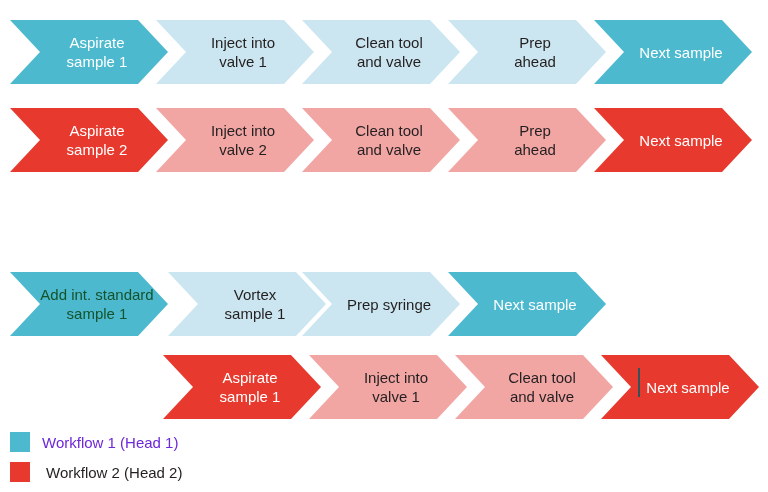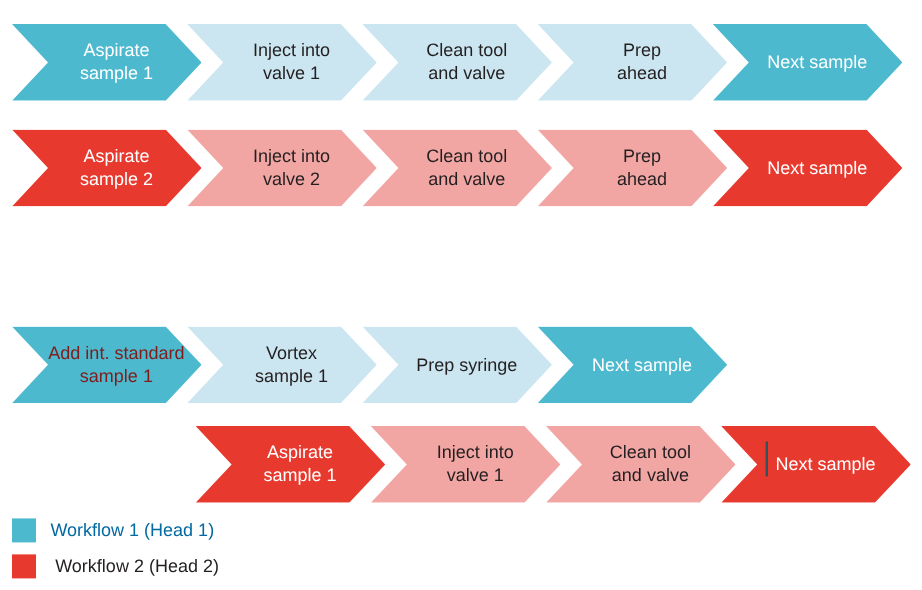--- a/index.html
+++ b/index.html
@@ -110,24 +110,24 @@
       <span class="chev-label" style="color: rgb(35, 31, 32);">Prep
 ahead</span>
     </div>
     <div class="chevron" style="left: 594px; background-color: rgb(232, 57, 46);">
       <span class="chev-label" style="color: rgb(255, 255, 255);">Next sample</span>
     </div>
   </div>
 
   <div class="row" style="top:272px">
     <div class="chevron" style="left: 10px; background-color: rgb(76, 185, 206);">
-      <span class="chev-label" style="color: #7f1d1d;">Add int. standard
+      <span class="chev-label" style="color: #14532d;">Add int. standard
 sample 1</span>
     </div>
-    <div class="chevron" style="left: 156px; background-color: rgb(203, 230, 240);">
+    <div class="chevron" style="left: 168px; background-color: rgb(203, 230, 240);">
       <span class="chev-label" style="color: rgb(35, 31, 32);">Vortex
 sample 1</span>
     </div>
     <div class="chevron" style="left: 302px; background-color: rgb(203, 230, 240);">
       <span class="chev-label" style="color: rgb(35, 31, 32);">Prep syringe</span>
     </div>
     <div class="chevron" style="left: 448px; background-color: rgb(76, 185, 206);">
       <span class="chev-label" style="color: rgb(255, 255, 255);">Next sample</span>
     </div>
   </div>
@@ -148,21 +148,21 @@
     <div class="chevron" style="left: 601px; background-color: rgb(232, 57, 46);">
       <span class="chev-label" style="color: rgb(255, 255, 255);">Next sample</span>
     </div>
   </div>
 
   <div class="cursor" style="background-color: rgb(51, 83, 92);"></div>
 
   <div>
     <div class="legend-item" style="top:432px">
       <span class="swatch" style="background-color: rgb(76, 185, 206);"></span>
-      <span class="legend-label" style="color: #0369a1;">Workflow 1 (Head 1)</span>
+      <span class="legend-label" style="color: #6d28d9;">Workflow 1 (Head 1)</span>
     </div>
     <div class="legend-item" style="top:462px">
       <span class="swatch" style="background-color: rgb(232, 57, 46);"></span>
       <span class="legend-label" style="color: rgb(35, 31, 32); margin-left: 16px;">Workflow 2 (Head 2)</span>
     </div>
   </div>
 
 </div>
 
 </body></html>

